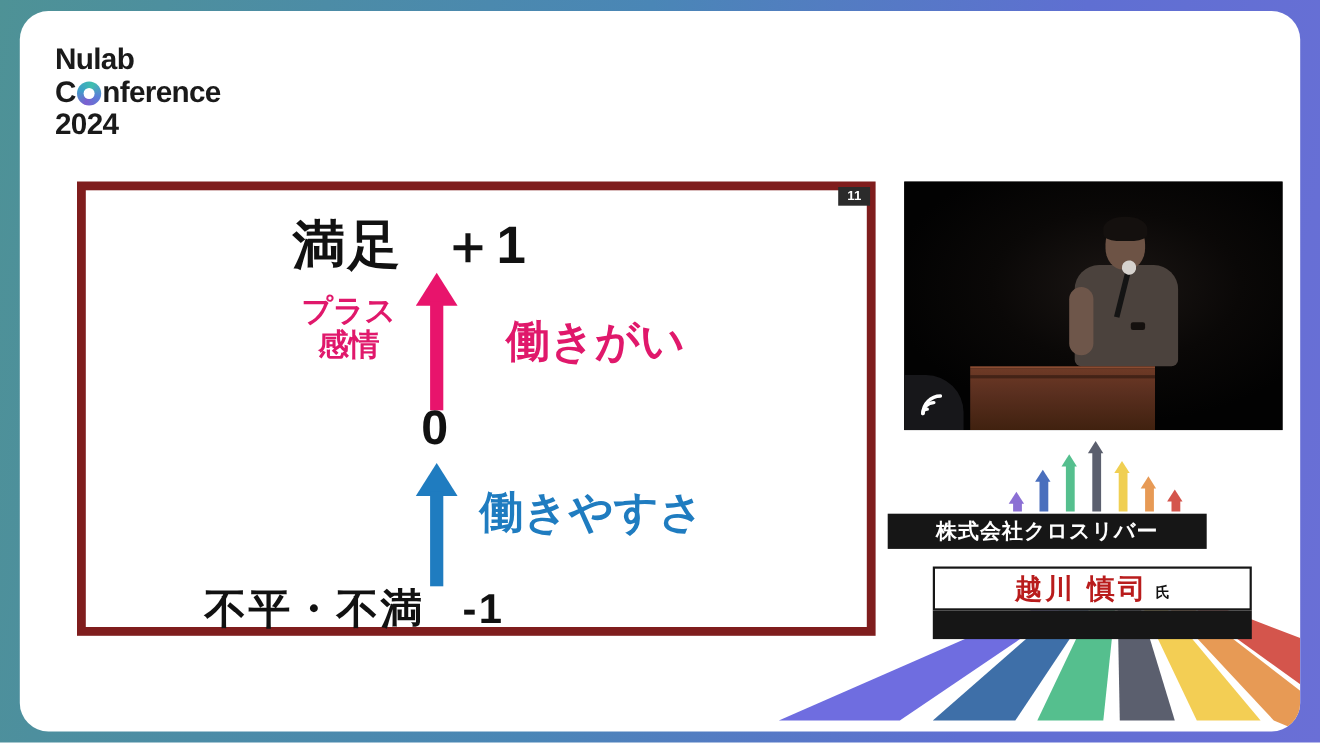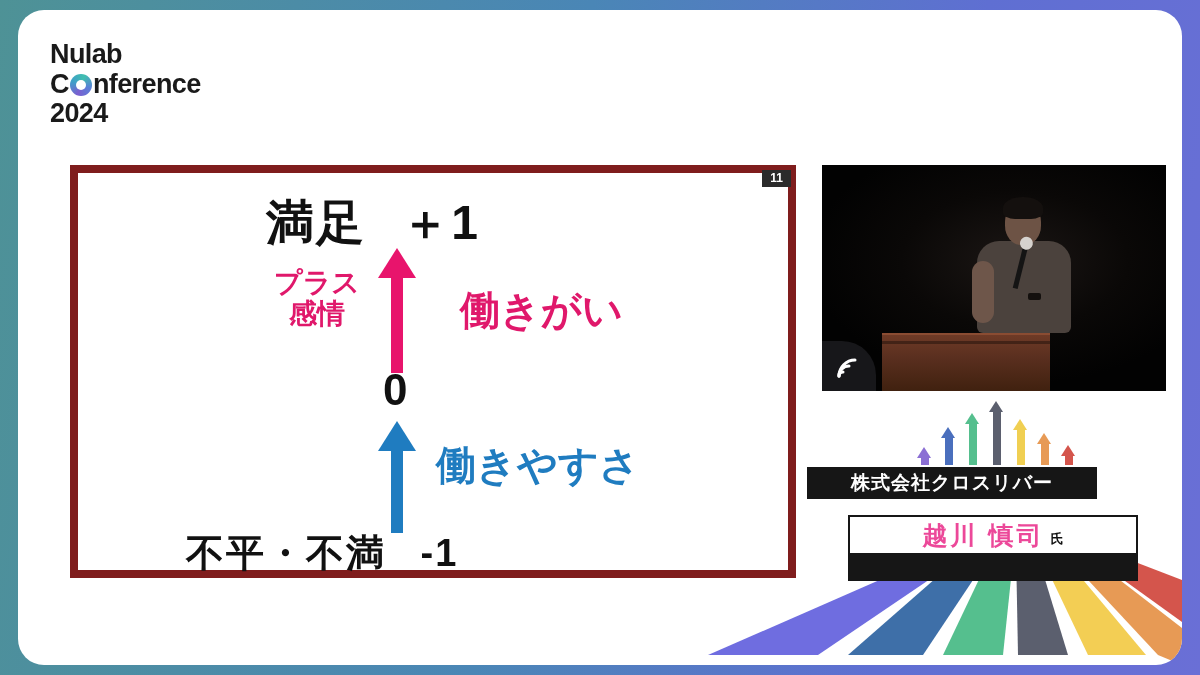--- a/index.html
+++ b/index.html
@@ -256,21 +256,21 @@
   .plate-name {
     position: absolute;
     left: 830px; top: 505px;
     width: 290px; height: 40px;
     background: #ffffff;
     border: 2px solid #161616;
     display: flex; align-items: center; justify-content: center;
     gap: 6px;
   }
   .plate-name .nm {
-    color: #ec4899; font-weight: 800; font-size: 25px; letter-spacing: 3px;
+    color: #b91c1c; font-weight: 800; font-size: 25px; letter-spacing: 3px;
   }
   .plate-name .hon {
     color: #111; font-weight: 700; font-size: 13px; padding-top: 7px;
   }
   .plate-bar {
     position: absolute;
     left: 830px; top: 545px;
     width: 290px; height: 26px;
     background: #161616;
   }

